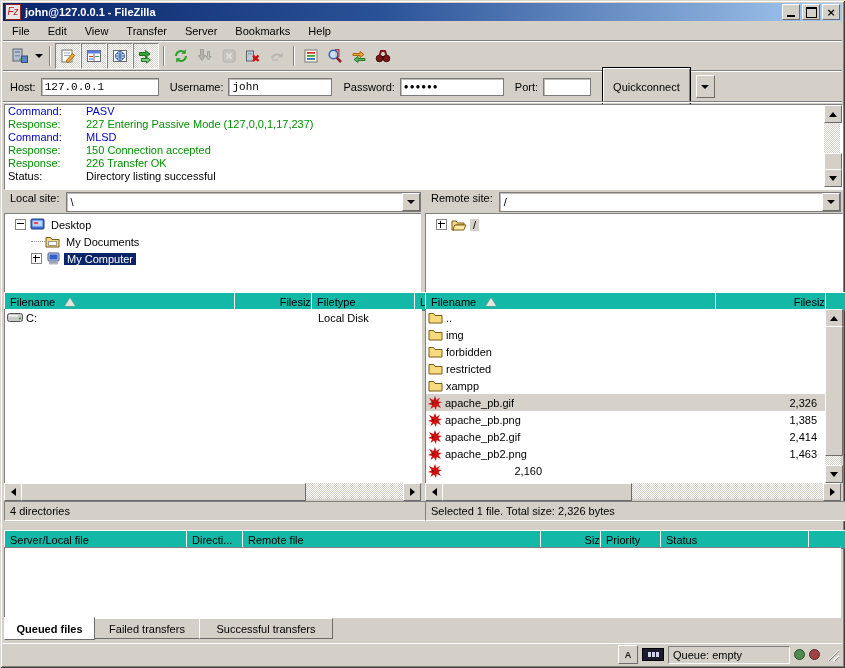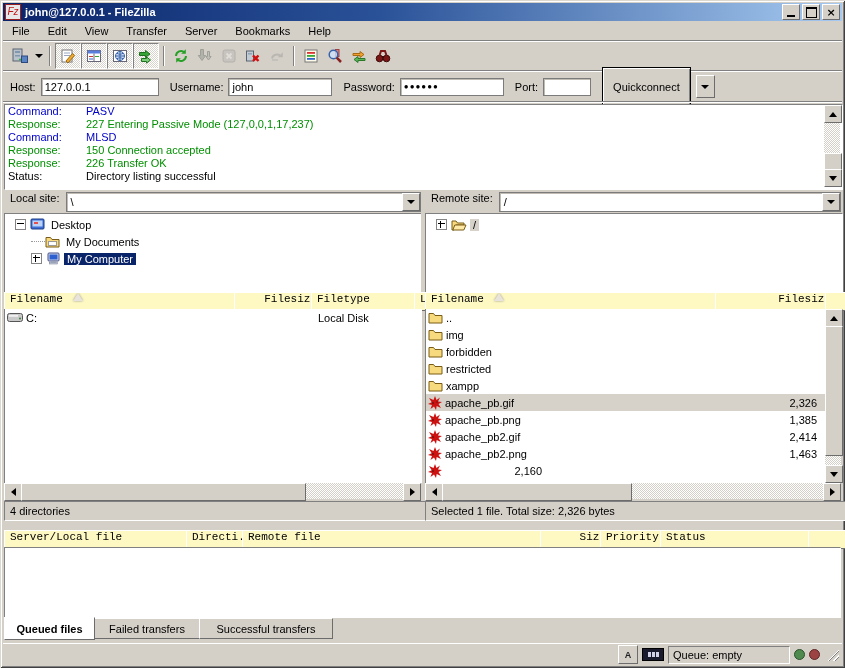--- a/index.html
+++ b/index.html
@@ -30,21 +30,21 @@
   .tbtn.pressed{border:1px solid;border-color:#808080 #fff #fff #808080;
                 background:repeating-conic-gradient(#fff 0% 25%,#d8d4cc 0% 50%) 0 0/2px 2px;}
   .tbtn.disabled{opacity:.42;filter:grayscale(.85);}
   .tsep{width:0;height:20px;border-left:1px solid #808080;border-right:1px solid #fff;margin:0 4px;}
   .dd-arrow{width:0;height:0;border-left:4px solid transparent;border-right:4px solid transparent;border-top:4px solid #000;}
   .hline1{position:absolute;left:3px;right:3px;}
   
   .quickbar{position:absolute;left:3px;top:72px;right:3px;height:29px;display:flex;align-items:center;padding-left:7px;gap:5px;}
   .qlabel{margin-left:6px;}
   input.field{height:16px;border:1px solid #7b7b7b;box-shadow:inset 1px 1px 0 #c0bcb4;background:#fff;
-              font-family:Liberation Sans, sans-serif;font-size:11px;padding:0 3px;}
+              font-family:Liberation Mono, monospace;font-size:11px;padding:0 3px;}
   .btn{height:21px;padding:8px 10px;background:#d4d0c8;border:1px solid #000;
        box-shadow:inset 1px 1px 0 #fff,inset -1px -1px 0 #808080;display:flex;align-items:center;}
   .btn-dd{width:17px;height:21px;background:#d4d0c8;border:1px solid;border-color:#fff #6c6c6c #6c6c6c #fff;
           display:flex;align-items:center;justify-content:center;}
   
   .logbox{position:absolute;left:4px;top:104px;width:837px;height:84px;background:#fff;
           border:1px solid;border-color:#808080 #fff #fff #808080;overflow:hidden;}
   .logline{display:flex;height:13px;line-height:13px;white-space:nowrap;}
   .logline .lbl{width:78px;padding-left:3px;flex:none;}
   .log-command{color:#0000c8;}
@@ -69,22 +69,22 @@
              display:flex;align-items:center;justify-content:center;}
   .treebox{position:absolute;background:#fff;border:1px solid;border-color:#808080 #fff #fff #808080;overflow:hidden;}
   .trow{display:flex;align-items:center;height:17px;white-space:nowrap;}
   .expander{position:relative;width:9px;height:9px;border:1px solid #848484;background:#fff;flex:none;}
   .expander::before{content:"";position:absolute;left:1px;right:1px;top:3px;height:1px;background:#000;}
   .expander.plus::after{content:"";position:absolute;top:1px;bottom:1px;left:3px;width:1px;background:#000;}
   .tlabel{padding:0 3px;margin-left:3px;}
   .tlabel.sel{background:#0a246a;color:#fff;}
   .dotline{height:0;border-top:1px dotted #9a9a9a;flex:none;}
   
-  .hdrcell{position:absolute;top:0;height:17px;background:#fef9c3;border:1px solid;border-color:#fff #6c6c6c #6c6c6c #fff;
-           display:flex;align-items:flex-start;padding:0 5px;overflow:hidden;white-space:nowrap;font-family:Liberation Mono, monospace;}
+  .hdrcell{position:absolute;top:0;height:17px;background:#14b8a6;border:1px solid;border-color:#fff #6c6c6c #6c6c6c #fff;
+           display:flex;align-items:center;padding:0 5px;overflow:hidden;white-space:nowrap;}
   .hdrcell.right{justify-content:flex-end;}
   .sort-asc{width:0;height:0;border-left:5px solid transparent;border-right:5px solid transparent;
             border-bottom:8px solid #e8e4dc;margin-left:10px;filter:drop-shadow(0 0 1px #9a968e);}
   .listbox{position:absolute;background:#fff;border-left:1px solid #808080;overflow:hidden;}
   .lrow{display:flex;align-items:center;height:17px;white-space:nowrap;padding-left:2px;}
   .lrow .nm{margin-left:3px;flex:1;overflow:hidden;}
   .lrow .sz{text-align:right;padding-right:9px;flex:none;}
   .lrow.sel{background:#d6d2c9;}
   .statusrow{position:absolute;height:18px;background:#d4d0c8;border:1px solid;border-color:#808080 #fff #fff #808080;
              display:flex;align-items:center;padding:0 5px;}

